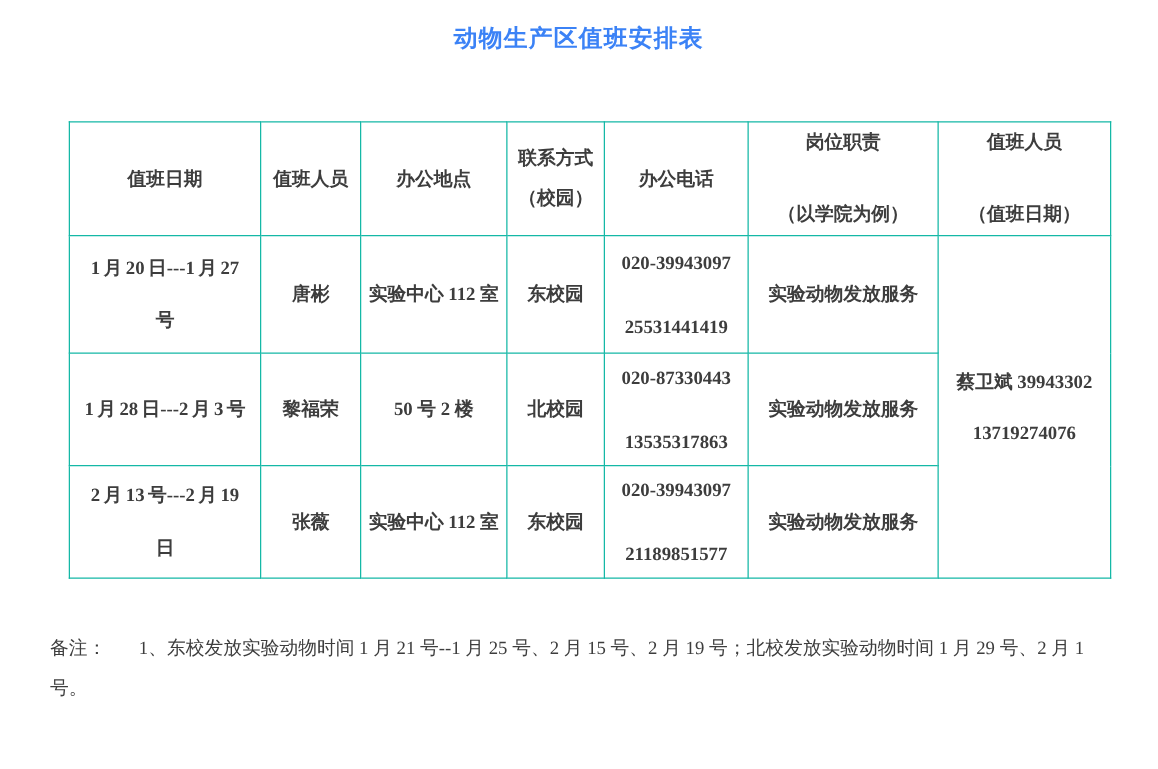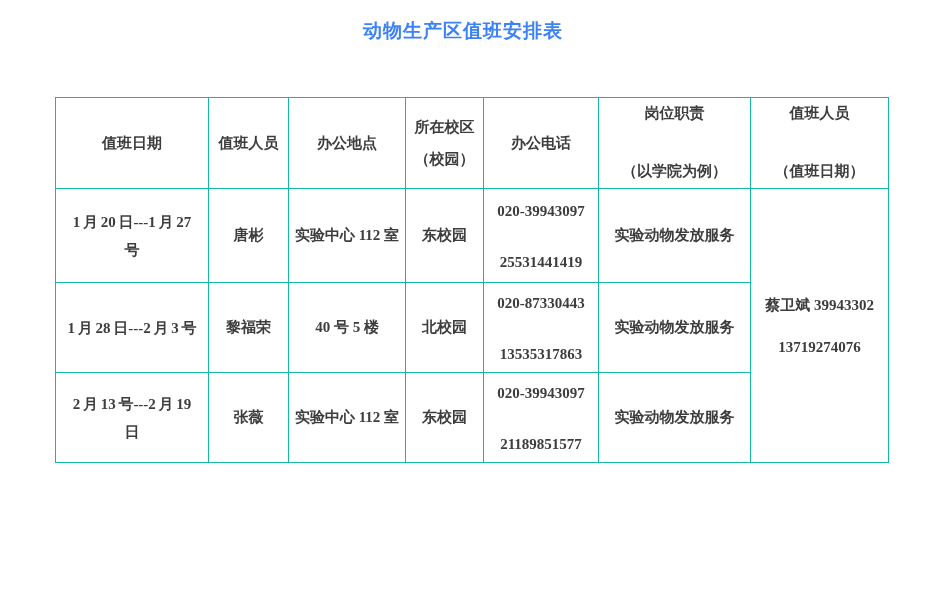--- a/index.html
+++ b/index.html
@@ -47,21 +47,21 @@
     height: 85px;
     display: flex;
     flex-direction: column;
     justify-content: space-between;
     align-items: center;
     padding: 3px 0 5px 0;
     box-sizing: border-box;
   }
   .date-cell {
     white-space: pre-line;
-    line-height: 28px;
+    line-height: 42px;
     word-spacing: -1px;
   }
   .phones {
     height: 88px;
     display: flex;
     flex-direction: column;
     justify-content: space-between;
     padding: 11px 0 9px 0;
     box-sizing: border-box;
   }
@@ -101,21 +101,21 @@
     <th>
           <div>值班日期</div>
         </th>
     <th>
           <div>值班人员</div>
         </th>
     <th>
           <div>办公地点</div>
         </th>
     <th>
-          <div class="th-mid">所在校区
+          <div class="th-mid">联系方式
 （校园）</div>
         </th>
     <th>
           <div>办公电话</div>
         </th>
     <th>
       <div class="th-spread">
         <div>岗位职责</div>
         <div>（以学院为例）</div>
       </div>
@@ -147,21 +147,21 @@
         <div>蔡卫斌 39943302</div>
         <div>13719274076</div>
       </div>
     </td>
   </tr>
   <tr class="data-row-2">
     <td>
           <div class="date-cell">1 月 28 日---2 月 3 号</div>
         </td>
     <td><span>黎福荣</span></td>
-    <td><span>40 号 5 楼</span></td>
+    <td><span>50 号 2 楼</span></td>
     <td><span>北校园</span></td>
     <td>
       <div class="phones">
         <div>020-87330443</div>
         <div>13535317863</div>
       </div>
     </td>
     <td><span>实验动物发放服务</span></td>
   </tr>
   <tr class="data-row-3">
@@ -177,13 +177,14 @@
         <div>020-39943097</div>
         <div>21189851577</div>
       </div>
     </td>
     <td><span>实验动物发放服务</span></td>
   </tr>
 </tbody>
   </table>
 
 <div class="notes">
+  <p><span class="notes-label">备注：</span><span>1、东校发放实验动物时间 1 月 21 号--1 月 25 号、2 月 15 号、2 月 19 号；北校发放实验动物时间 1 月 29 号、2 月 1 号。</span></p>
 </div>
 
 </body></html>

